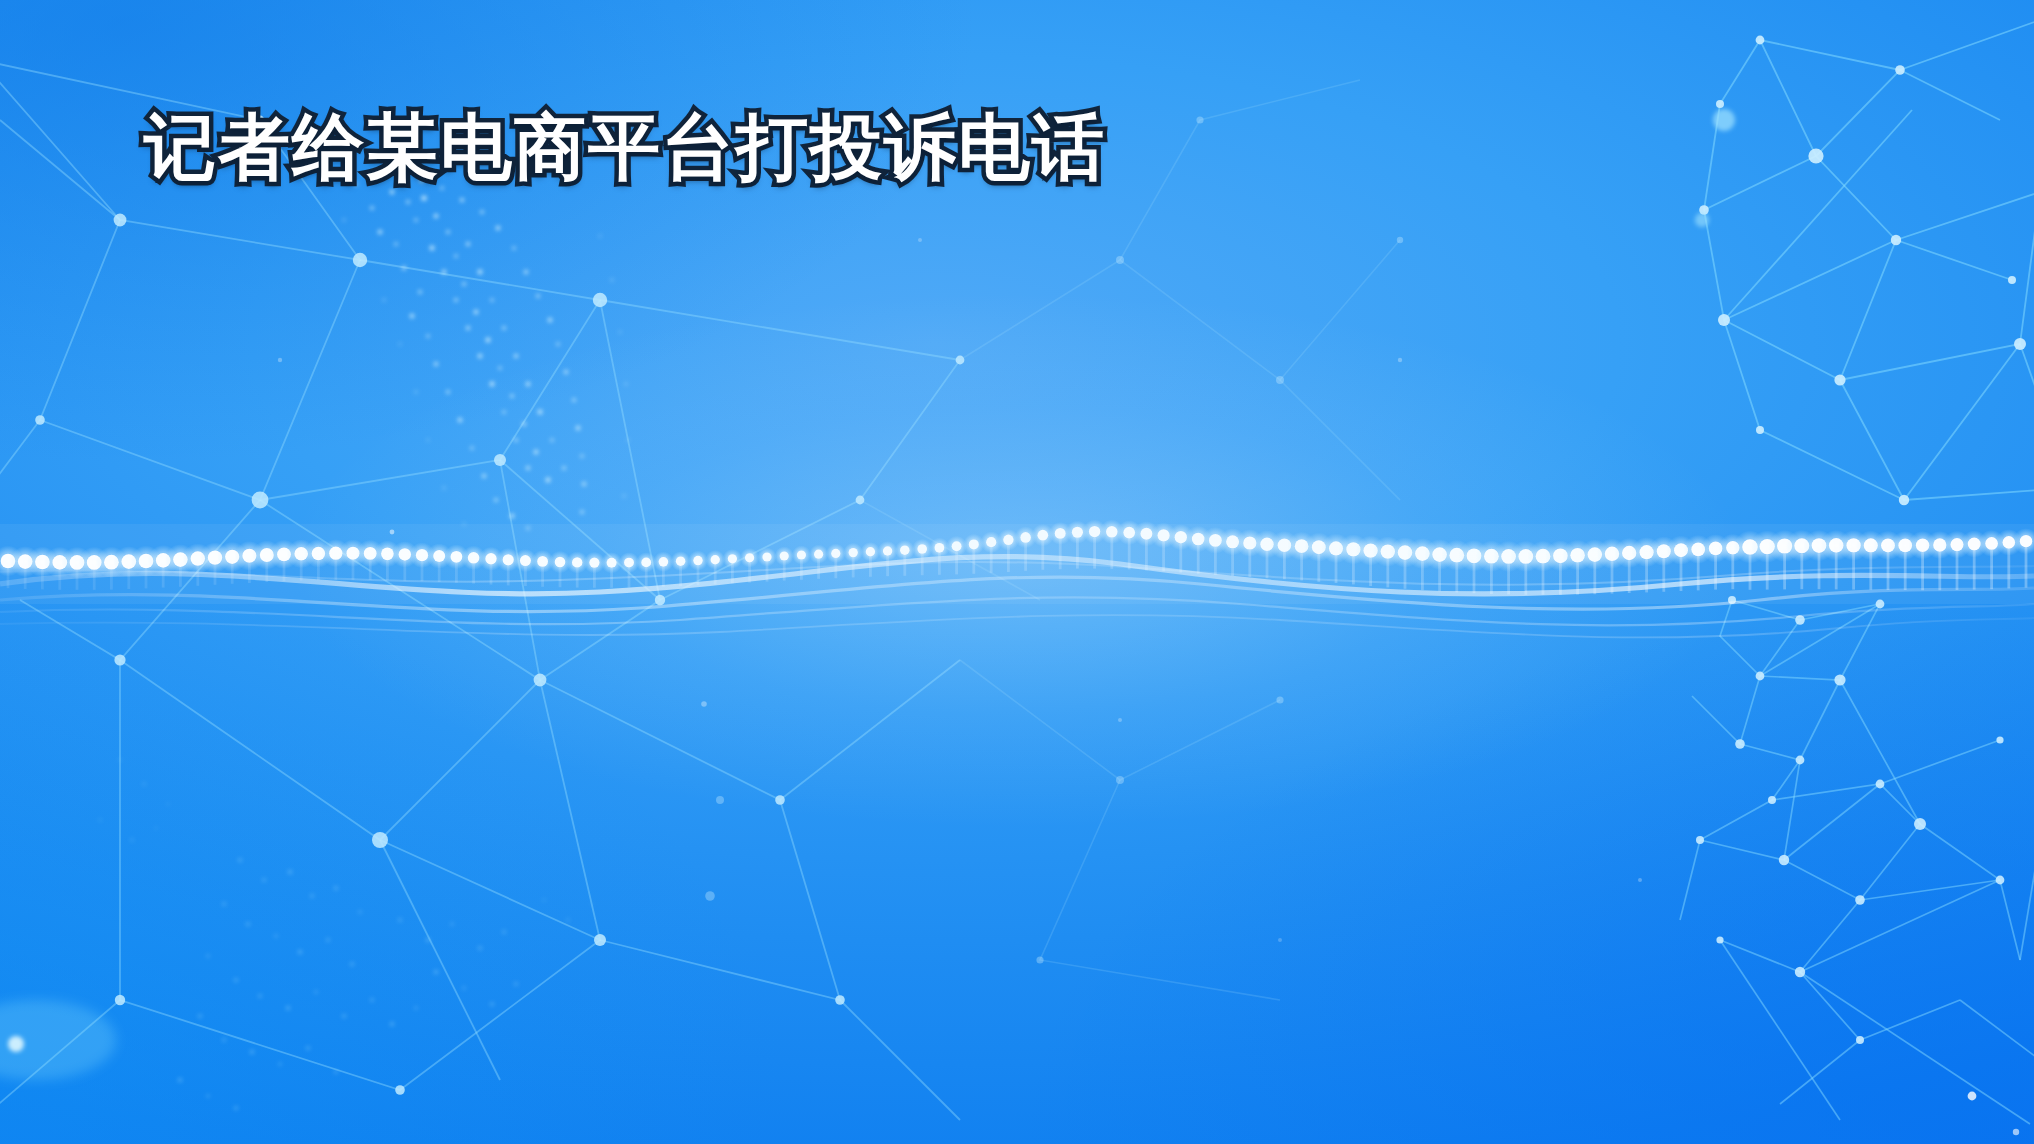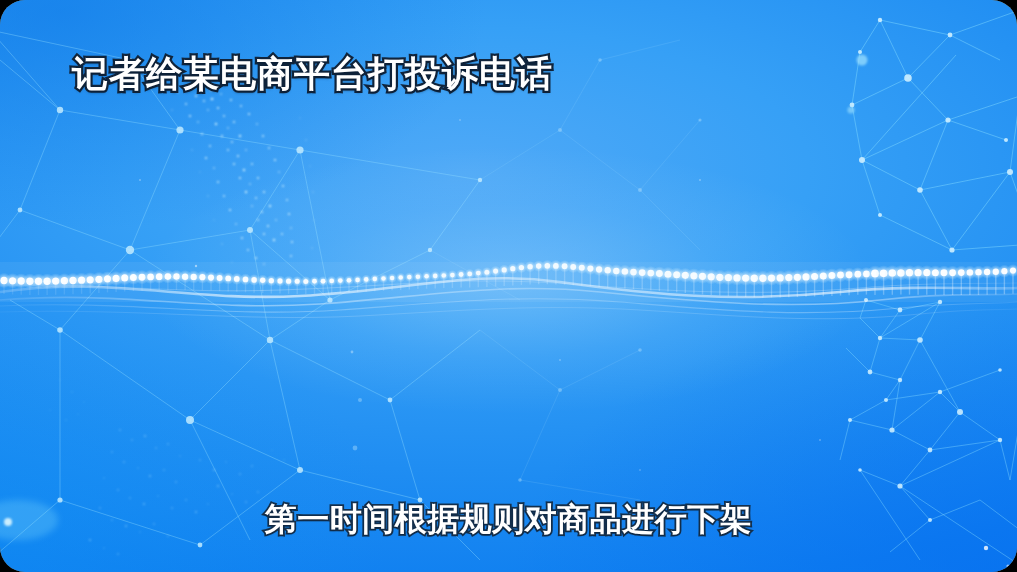--- a/index.html
+++ b/index.html
@@ -9,21 +9,20 @@
     background: #000;
   }
   #frame {
     position: relative;
     width: 1017px;
     height: 572px;
     overflow: hidden;
     font-family: "Liberation Sans", "DejaVu Sans", sans-serif;
     background: #a16207;
     user-select: none;
-    border-radius: 25px;
   }
 
   
   .bg-base {
     position: absolute;
     inset: 0;
     background:
       radial-gradient(120% 90% at 46% 30%, #4fa9f7 0%, #36a0f6 28%, #1f8df2 58%, #0f7ff0 82%, #0b79ef 100%);
   }
   .bg-tint-tl {
@@ -787,15 +786,14 @@
       <circle cx="640" cy="470" r="1" fill-opacity="0.22"></circle>
       <circle cx="986" cy="548" r="2.2" fill-opacity="0.8"></circle>
       <circle cx="1008" cy="566" r="1.6" fill-opacity="0.6"></circle>
     </g>
   </svg>
 
   <div class="bg-glow-center"></div>
 
   <div class="headline">记者给某电商平台打投诉电话</div>
 
-  <div class="subtitle">第一时间根据规则对商品进行下架</div>
 
 </div>
 
 </body></html>

